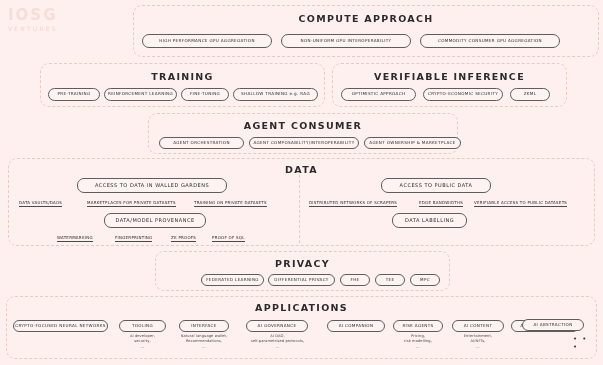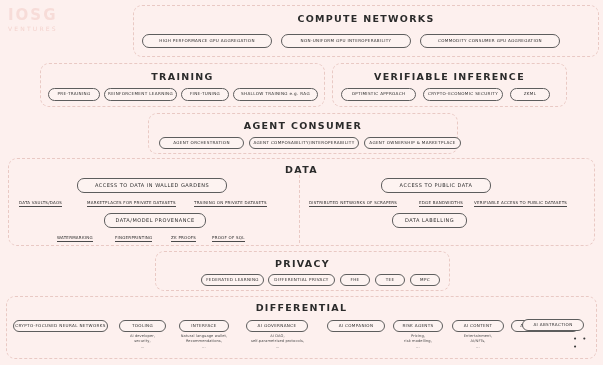--- a/index.html
+++ b/index.html
@@ -105,21 +105,21 @@
 <body>
 
 <div id="page">
 
   <div class="logo">
     <div class="logo-main">IOSG</div>
     <div class="logo-sub">VENTURES</div>
   </div>
 
   <div class="group" style="left:133px; top:5px; width:466px; height:52px;">
-    <div class="group-title" style="top:7px;">COMPUTE NETWORKS</div>
+    <div class="group-title" style="top:7px;">COMPUTE APPROACH</div>
     <div class="pill" style="left:8px; top:28px; width:130px; height:14px;">HIGH PERFORMANCE GPU AGGREGATION</div>
     <div class="pill" style="left:147px; top:28px; width:130px; height:14px;">NON-UNIFORM GPU INTEROPERABILITY</div>
     <div class="pill" style="left:286px; top:28px; width:140px; height:14px;">COMMODITY CONSUMER GPU AGGREGATION</div>
   </div>
 
   <div class="group" style="left:332px; top:63px; width:235px; height:44px;">
     <div class="group-title" style="top:7px;">VERIFIABLE INFERENCE</div>
     <div class="pill" style="left:8px; top:24px; width:75px; height:13px;">OPTIMISTIC APPROACH</div>
     <div class="pill" style="left:90px; top:24px; width:80px; height:13px;">CRYPTO-ECONOMIC SECURITY</div>
     <div class="pill" style="left:177px; top:24px; width:40px; height:13px;">ZKML</div>
@@ -167,21 +167,21 @@
 
     <div class="pill mid" style="left:372px; top:19px; width:110px; height:15px;">ACCESS TO PUBLIC DATA</div>
     <div class="sublabel" style="left:300px; top:41px;">DISTRIBUTED NETWORKS OF SCRAPERS</div>
     <div class="sublabel" style="left:410px; top:41px;">EDGE BANDWIDTHS</div>
     <div class="sublabel" style="left:465px; top:41px;">VERIFIABLE ACCESS TO PUBLIC DATASETS</div>
 
     <div class="pill mid" style="left:383px; top:54px; width:75px; height:15px;">DATA LABELLING</div>
   </div>
 
   <div class="group" style="left:6px; top:296px; width:591px; height:63px;">
-    <div class="group-title" style="top:5px;">DIFFERENTIAL</div>
+    <div class="group-title" style="top:5px;">APPLICATIONS</div>
 
     <div class="pill" style="left:6px; top:23px; width:95px; height:12px;">CRYPTO-FOCUSED NEURAL NETWORKS</div>
 
     <div class="pill" style="left:112px; top:23px; width:47px; height:12px;">TOOLING</div>
     <div class="appcap" style="left:107px; top:37px; width:57px;">AI developer,
 security,
 ...</div>
 
     <div class="pill" style="left:172px; top:23px; width:50px; height:12px;">INTERFACE</div>
     <div class="appcap" style="left:161px; top:37px; width:72px;">Natural language wallet,

